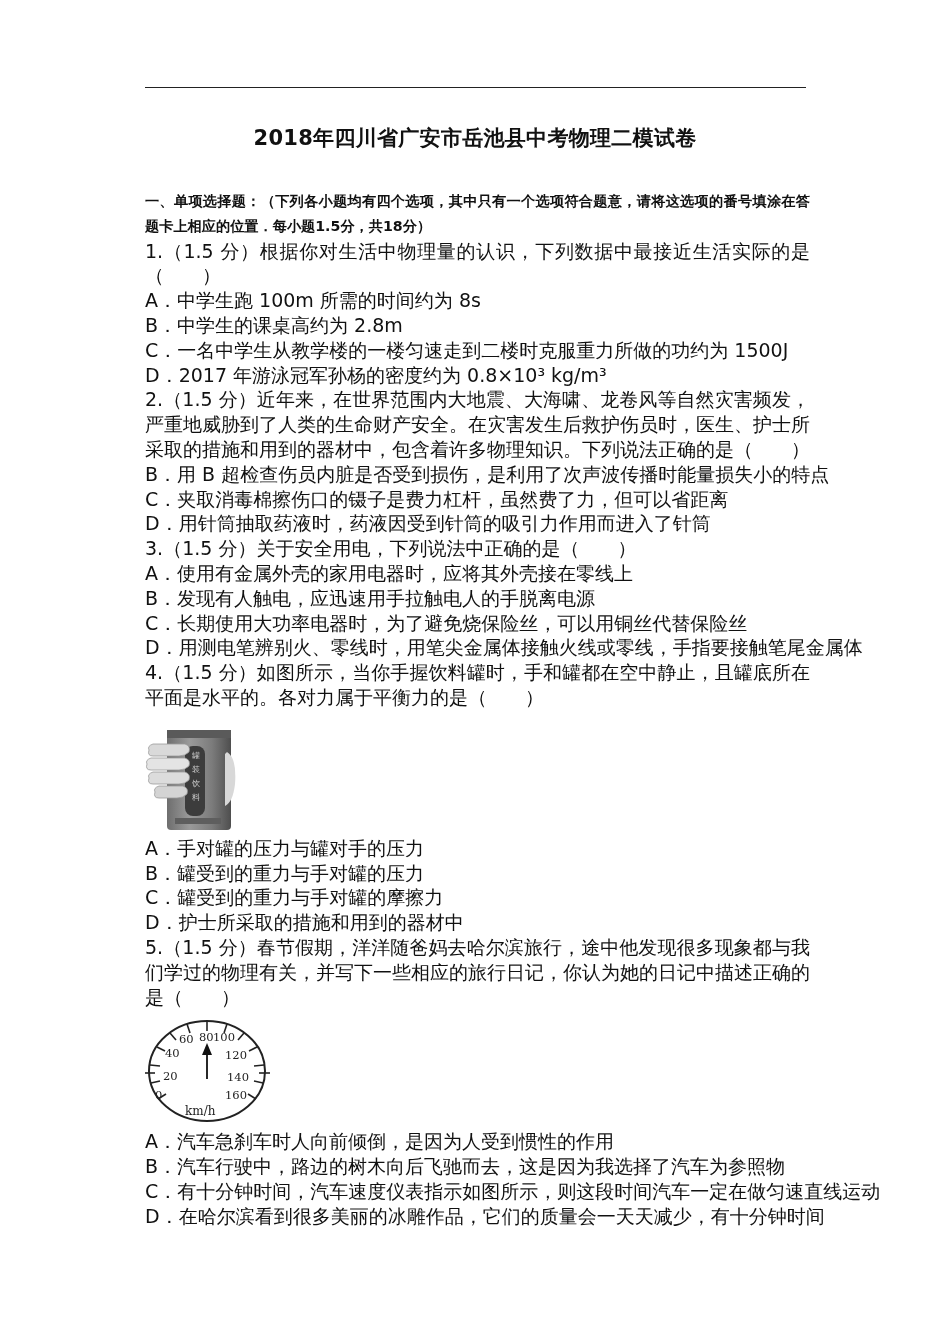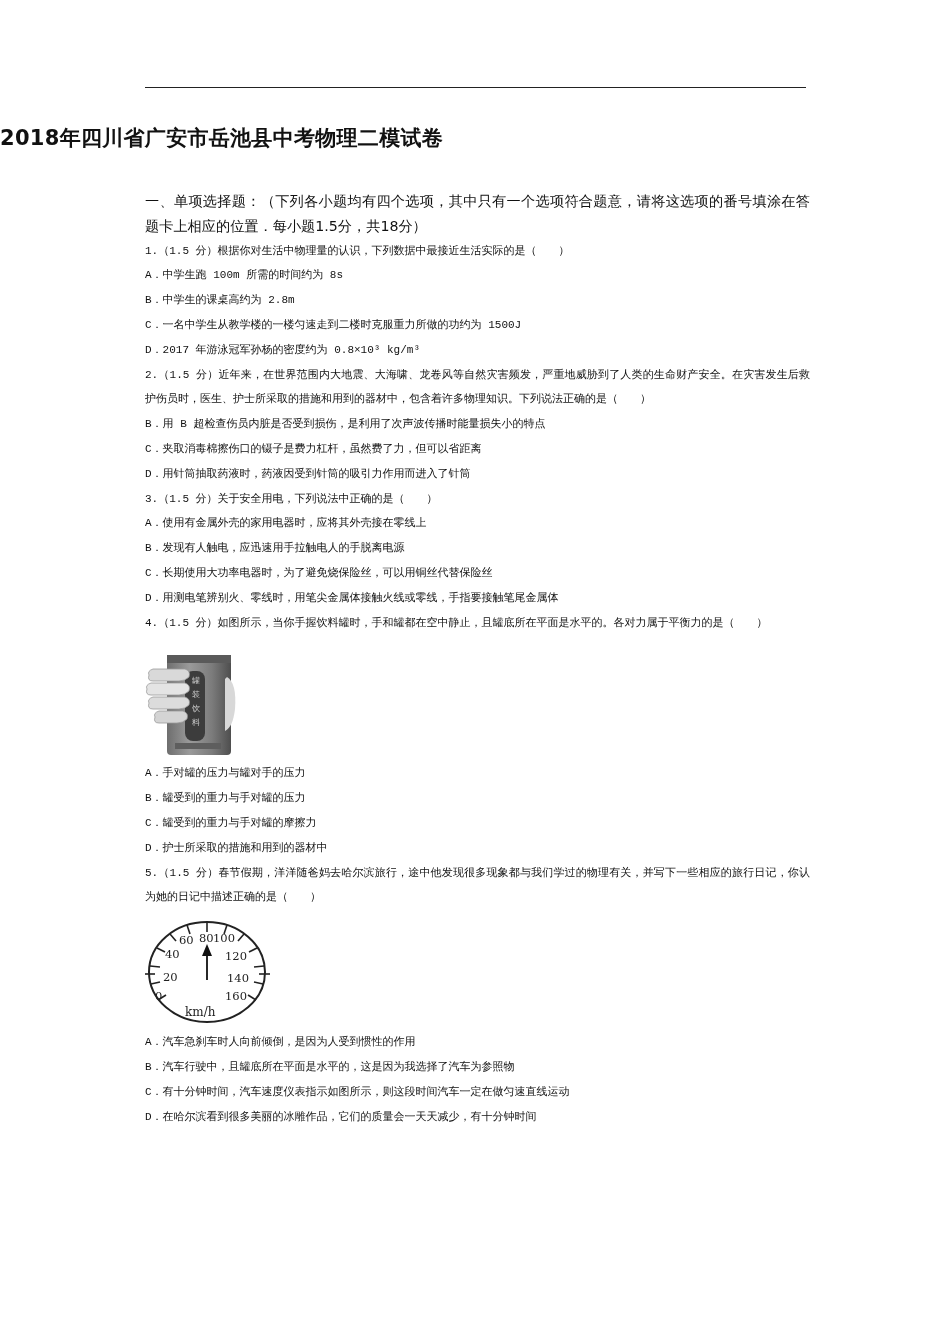--- a/index.html
+++ b/index.html
@@ -1,26 +1,26 @@
 <!DOCTYPE html>
 <html><head>
 <meta charset="utf-8">
 <style>
   html, body { margin: 0; padding: 0; background: #ffffff; }
   body { width: 950px; height: 1344px; position: relative; overflow: hidden;
          font-family: "DejaVu Sans", "Liberation Sans", sans-serif; color: #111; }
   .page { position: absolute; left: 0; top: 0; width: 950px; height: 1344px; }
   .top-rule { position: absolute; left: 145px; top: 87px; width: 661px; height: 0;
               border-top: 1.3px solid #222; }
-  .title { position: absolute; left: 0; top: 124px; width: 950px; 
+  .title { position: absolute; left: 0; top: 124px; width: 950px; text-align: center;
            font-size: 21px; font-weight: bold; letter-spacing: 0.3px; }
   .content { position: absolute; left: 145px; top: 189px; width: 665px; }
-  .line { font-size: 11px; line-height: 24.8px; white-space: nowrap; font-family: Liberation Mono, monospace; }
+  .line { font-size: 19px; line-height: 24.8px; white-space: nowrap; }
   .line.wrap { white-space: normal; text-align: justify; }
-  .section-head { font-weight: normal; font-size: 14.2px; line-height: 24.8px; text-align: justify; }
+  .section-head { font-weight: bold; font-size: 14.2px; line-height: 24.8px; text-align: justify; }
   .can-figure { width: 92px; height: 108px; margin-top: 14px; margin-bottom: 4px; }
   .gauge-figure { width: 125px; height: 110px; margin-top: 6px; margin-bottom: 4px; }
 </style>
 </head>
 <body>
 
 <div class="page">
   <div class="top-rule"></div>
   <div class="title">2018年四川省广安市岳池县中考物理二模试卷</div>
 
@@ -122,18 +122,18 @@
             <text x="82" y="66">140</text>
             <text x="80" y="84">160</text>
             <text x="40" y="100" font-size="12">km/h</text>
           </g>
 
           <line x1="62" y1="64" x2="62" y2="36" stroke="#111" stroke-width="1.8"></line>
           <polygon points="62,28 57,40 67,40" fill="#111"></polygon>
         </svg>
       </div>
       <div class="line">A．汽车急刹车时人向前倾倒，是因为人受到惯性的作用</div>
-      <div class="line">B．汽车行驶中，且罐底所在平面是水平的，这是因为我选择了汽车为参照物</div>
+      <div class="line">B．汽车行驶中，路边的树木向后飞驰而去，这是因为我选择了汽车为参照物</div>
       <div class="line">C．有十分钟时间，汽车速度仪表指示如图所示，则这段时间汽车一定在做匀速直线运动</div>
       <div class="line">D．在哈尔滨看到很多美丽的冰雕作品，它们的质量会一天天减少，有十分钟时间</div>
     </div>
   </div>
 </div>
 
 </body></html>

